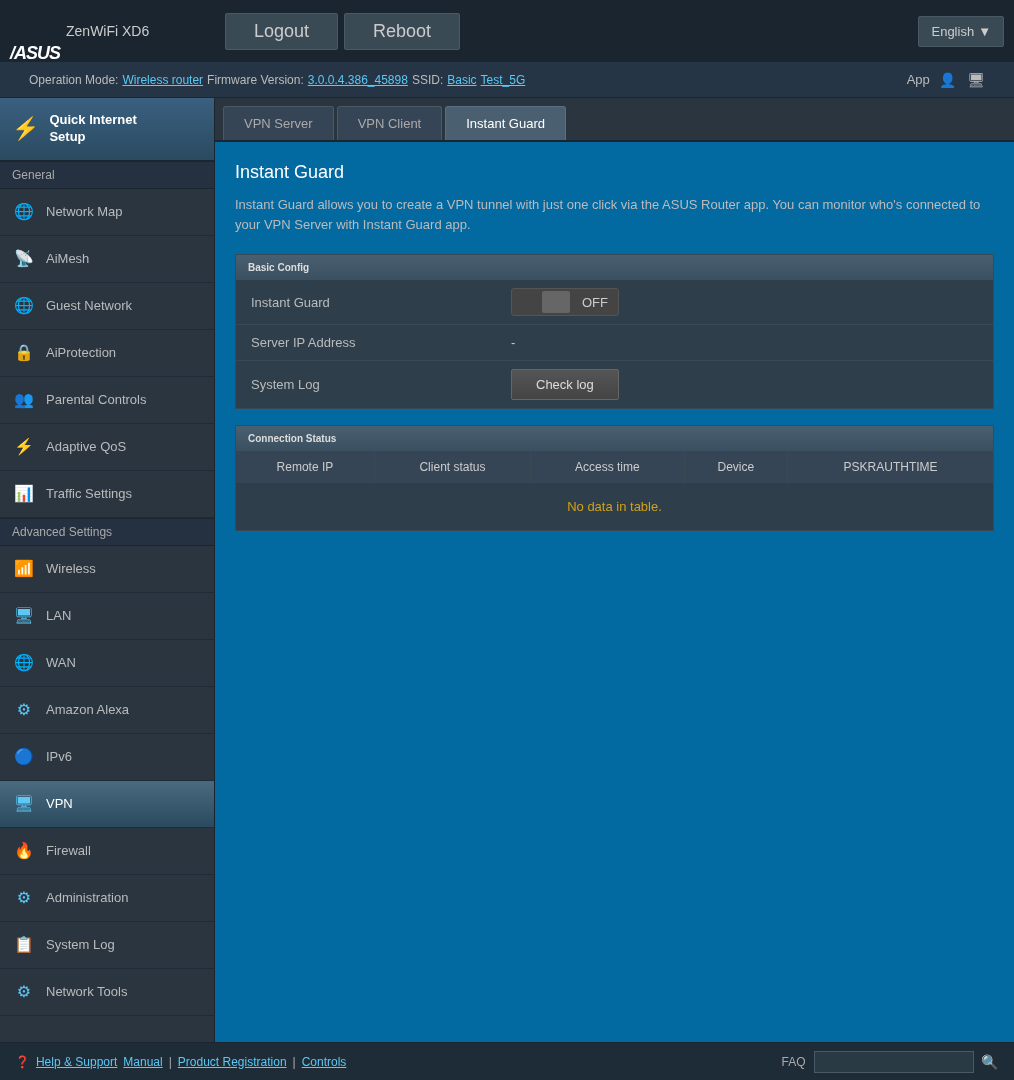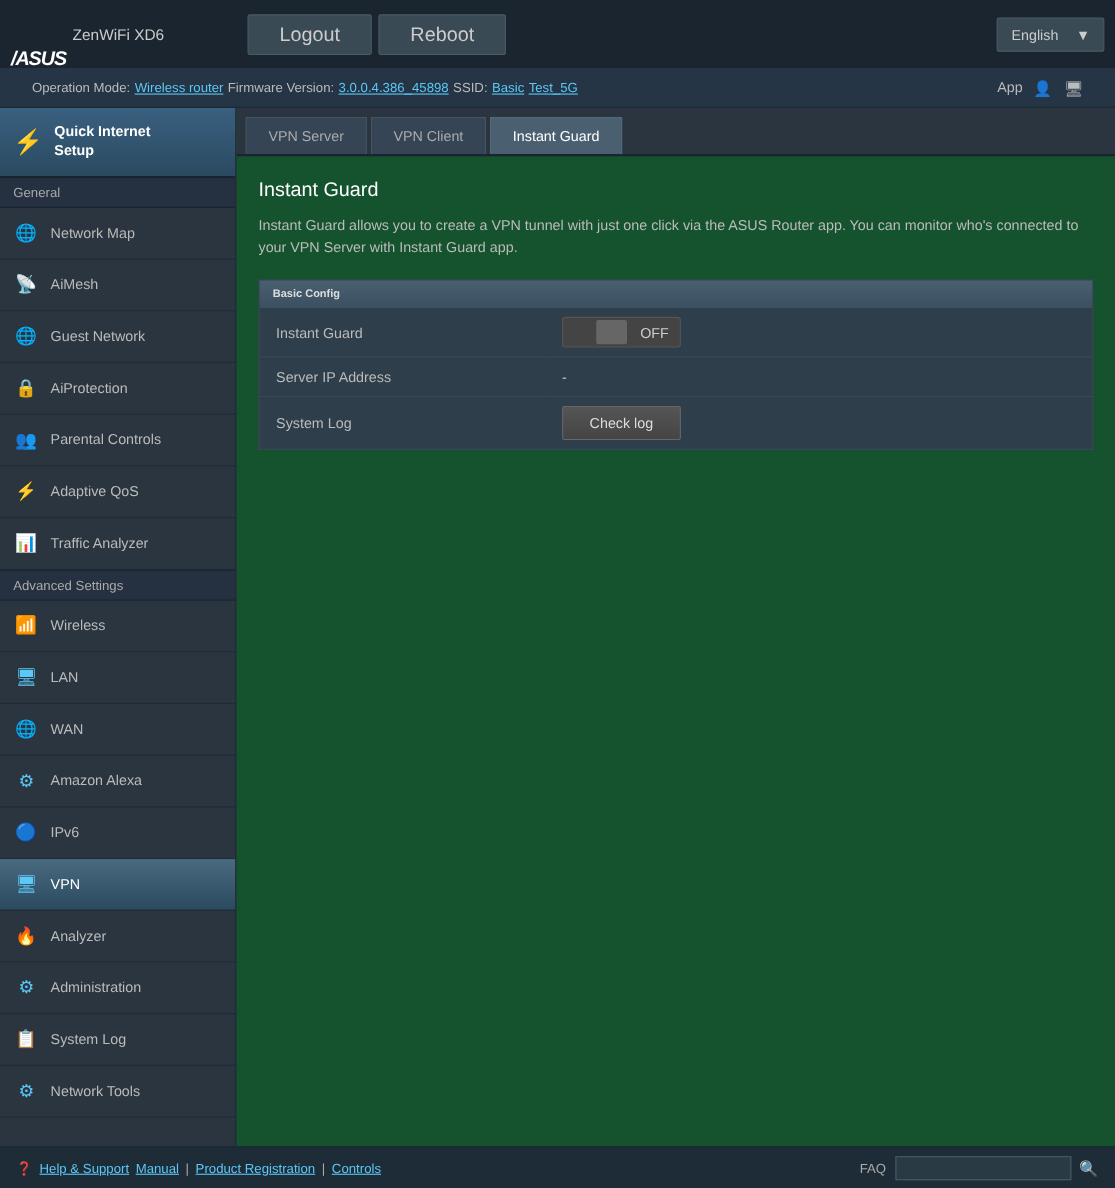--- a/index.html
+++ b/index.html
@@ -56,21 +56,21 @@
     #lang-selector {
       display: flex;
       align-items: center;
       background: #3a4a55;
       border: 1px solid #4a5a65;
       color: #ccc;
       padding: 7px 12px;
       cursor: pointer;
       font-size: 13px;
       border-radius: 2px;
-      gap: 16px;
+      gap: 4px;
       margin-left: auto;
     }
 
     
     #statusbar {
       background: #253545;
       height: 36px;
       display: flex;
       align-items: center;
       padding: 0 29px;
@@ -156,21 +156,21 @@
       align-items: center;
       justify-content: center;
       font-size: 16px;
       color: #5bc8f5;
       flex-shrink: 0;
     }
 
     
     #content {
       flex: 1;
-      background: #14532d;
+      background: #0369a1;
       overflow-y: auto;
     }
 
     
     #tabs {
       display: flex;
       background: #2a3540;
       border-bottom: 2px solid #1a2530;
       padding: 0 8px;
       padding-top: 8px;
@@ -399,21 +399,21 @@
     <div class="sidebar-item">
       <span class="sidebar-icon">👥</span>
       <span>Parental Controls</span>
     </div>
     <div class="sidebar-item">
       <span class="sidebar-icon">⚡</span>
       <span>Adaptive QoS</span>
     </div>
     <div class="sidebar-item">
       <span class="sidebar-icon">📊</span>
-      <span>Traffic Analyzer</span>
+      <span>Traffic Settings</span>
     </div>
 
     <div class="section-header">Advanced Settings</div>
 
     <div class="sidebar-item">
       <span class="sidebar-icon">📶</span>
       <span>Wireless</span>
     </div>
     <div class="sidebar-item">
       <span class="sidebar-icon">🖥</span>
@@ -430,21 +430,21 @@
     <div class="sidebar-item">
       <span class="sidebar-icon">🔵</span>
       <span>IPv6</span>
     </div>
     <div class="sidebar-item active">
       <span class="sidebar-icon">🖥</span>
       <span>VPN</span>
     </div>
     <div class="sidebar-item">
       <span class="sidebar-icon">🔥</span>
-      <span>Analyzer</span>
+      <span>Firewall</span>
     </div>
     <div class="sidebar-item">
       <span class="sidebar-icon">⚙</span>
       <span>Administration</span>
     </div>
     <div class="sidebar-item">
       <span class="sidebar-icon">📋</span>
       <span>System Log</span>
     </div>
     <div class="sidebar-item">
@@ -484,20 +484,39 @@
           <tr class="config-row">
             <td class="config-label">System Log</td>
             <td class="config-value">
               <button class="check-log-btn">Check log</button>
             </td>
           </tr>
         </tbody>
           </table>
       </div>
 
+      <div class="config-section">
+        <div class="config-header">Connection Status</div>
+        <table class="status-table">
+          <thead>
+            <tr>
+              <th>Remote IP</th>
+              <th>Client status</th>
+              <th>Access time</th>
+              <th>Device</th>
+              <th>PSKRAUTHTIME</th>
+            </tr>
+          </thead>
+          <tbody>
+            <tr class="no-data-row">
+              <td colspan="5">No data in table.</td>
+            </tr>
+          </tbody>
+        </table>
+      </div>
     </div>
   </div>
 </div>
 
 <div id="footer">
   <span>❓</span>
   <a>Help &amp; Support</a>
   <a>Manual</a>
   <span>|</span>
   <a>Product Registration</a>

